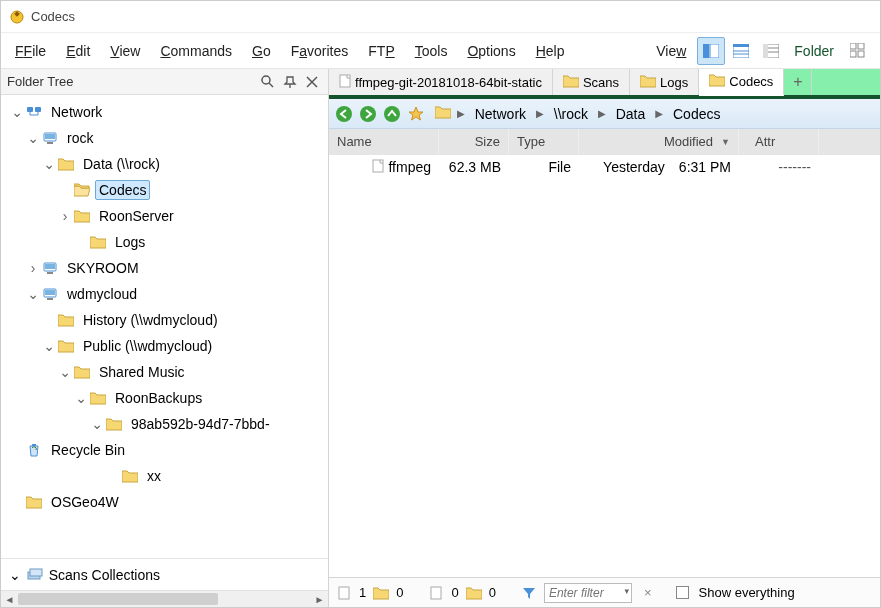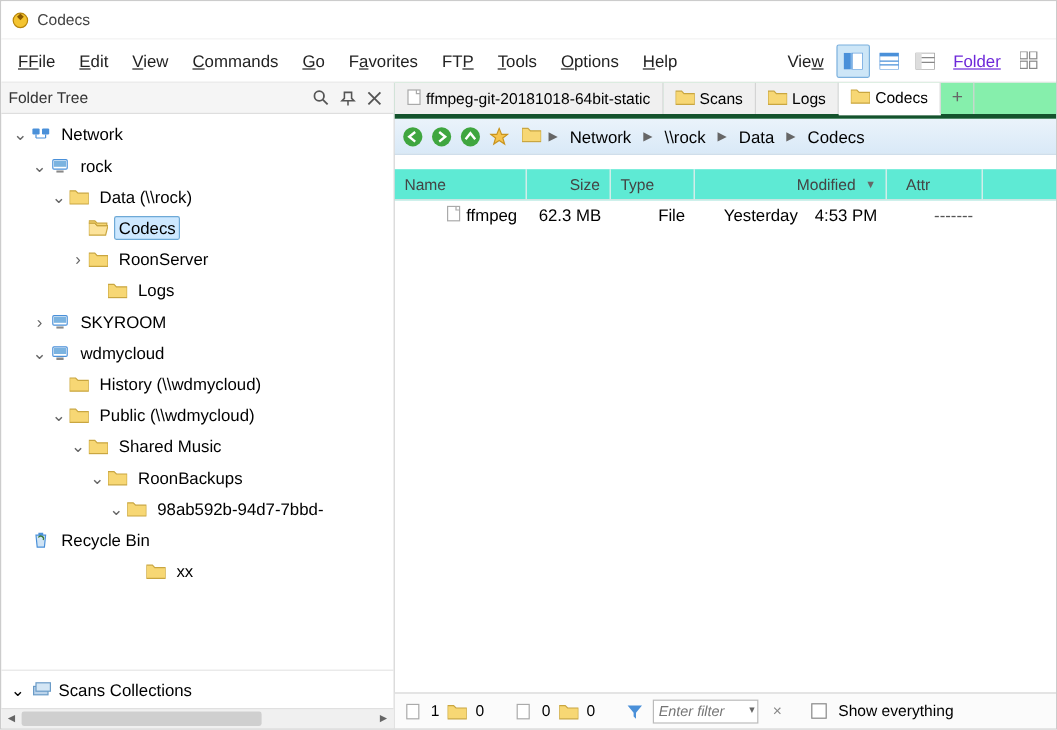--- a/index.html
+++ b/index.html
@@ -58,22 +58,21 @@
     border-radius: 2px;
   }
   .toolbtn.active {
     background: #cde6f7;
     border-color: #7bb0dd;
   }
   .toolbtn svg { display: block; }
   .folder-label {
     padding: 4px 8px;
     font-size: 14px;
-    color: #6d28d9;
-    text-decoration: underline;
+    color: #14532d;
   }
   .grid-icon {
     width: 24px; height: 24px;
     display: inline-flex; align-items: center; justify-content: center;
     margin-left: 4px; margin-right: 6px;
   }
   
   .main {
     flex: 1;
     display: flex;
@@ -225,22 +224,21 @@
   .bc .sep { color:#666; padding: 0 4px; font-size:10px;}
   .bc-item { padding: 2px 4px; }
   
   .list-headers {
     height: 26px;
     display: flex;
     align-items: center;
     border-bottom: 1px solid #e5e5e5;
     font-size: 13px;
     color: #444;
-    background: #5eead4;
-    margin-top: 12px;
+    background: #e5e5e5;
   }
   .col { padding: 0 8px; border-right: 1px solid #eee; height:100%; display:flex; align-items:center;}
   .col.name { flex: 0 0 110px;}
   .col.size { flex: 0 0 70px; justify-content:flex-end;}
   .col.type { flex: 0 0 70px;}
   .col.mod  { flex: 0 0 160px; justify-content:flex-end; gap:4px;}
   .col.attr { flex: 0 0 80px; padding-left:16px;text-align:right;}
   .file-rows {
     flex: 1;
     overflow: auto;
@@ -530,20 +528,29 @@
         </div>
         <div class="tree-row">
           <span class="indent" style="width:120px"></span>
           <span class="ic">
               <svg class="folder-svg" viewBox="0 0 16 14">
                 <path d="M0 2 L5 2 L7 4 L16 4 L16 13 L0 13 Z" fill="#f7d774" stroke="#c9a640"></path>
               </svg>
             </span>
           <span class="tree-label">xx</span>
         </div>
+        <div class="tree-row">
+          <span class="indent" style="width:24px"></span>
+          <span class="ic">
+              <svg class="folder-svg" viewBox="0 0 16 14">
+                <path d="M0 2 L5 2 L7 4 L16 4 L16 13 L0 13 Z" fill="#f7d774" stroke="#c9a640"></path>
+              </svg>
+            </span>
+          <span class="tree-label">OSGeo4W</span>
+        </div>
       </div>
     </div>
     <div class="fc-row">
       <span class="tw">⌄</span>
       <span><svg width="16" height="14">
             <rect x="1" y="6" width="12" height="7" fill="#bcd4eb" stroke="#6a9bc7"></rect>
             <rect x="3" y="3" width="12" height="7" fill="#d4e6f5" stroke="#6a9bc7"></rect>
           </svg></span>
       <span>Scans Collections</span>
     </div>
@@ -649,21 +656,21 @@
           <span><svg width="12" height="14">
                 <rect x="1" y="1" width="10" height="12" fill="#fff" stroke="#aaa"></rect>
                 <path d="M8 1 L8 4 L11 4" fill="none" stroke="#aaa"></path>
               </svg></span>
           <span>ffmpeg</span>
         </div>
         <div class="cell size">62.3 MB</div>
         <div class="cell type">File</div>
         <div class="cell mod">
           <span>Yesterday</span>
-          <span>4:53 PM</span>
+          <span>6:31 PM</span>
         </div>
         <div class="cell attr">-------</div>
       </div>
     </div>
 
     <div class="statusbar">
       <span class="sicon">
           <svg width="12" height="14">
             <rect x="1" y="1" width="10" height="12" fill="#fff" stroke="#aaa"></rect>
           </svg>

